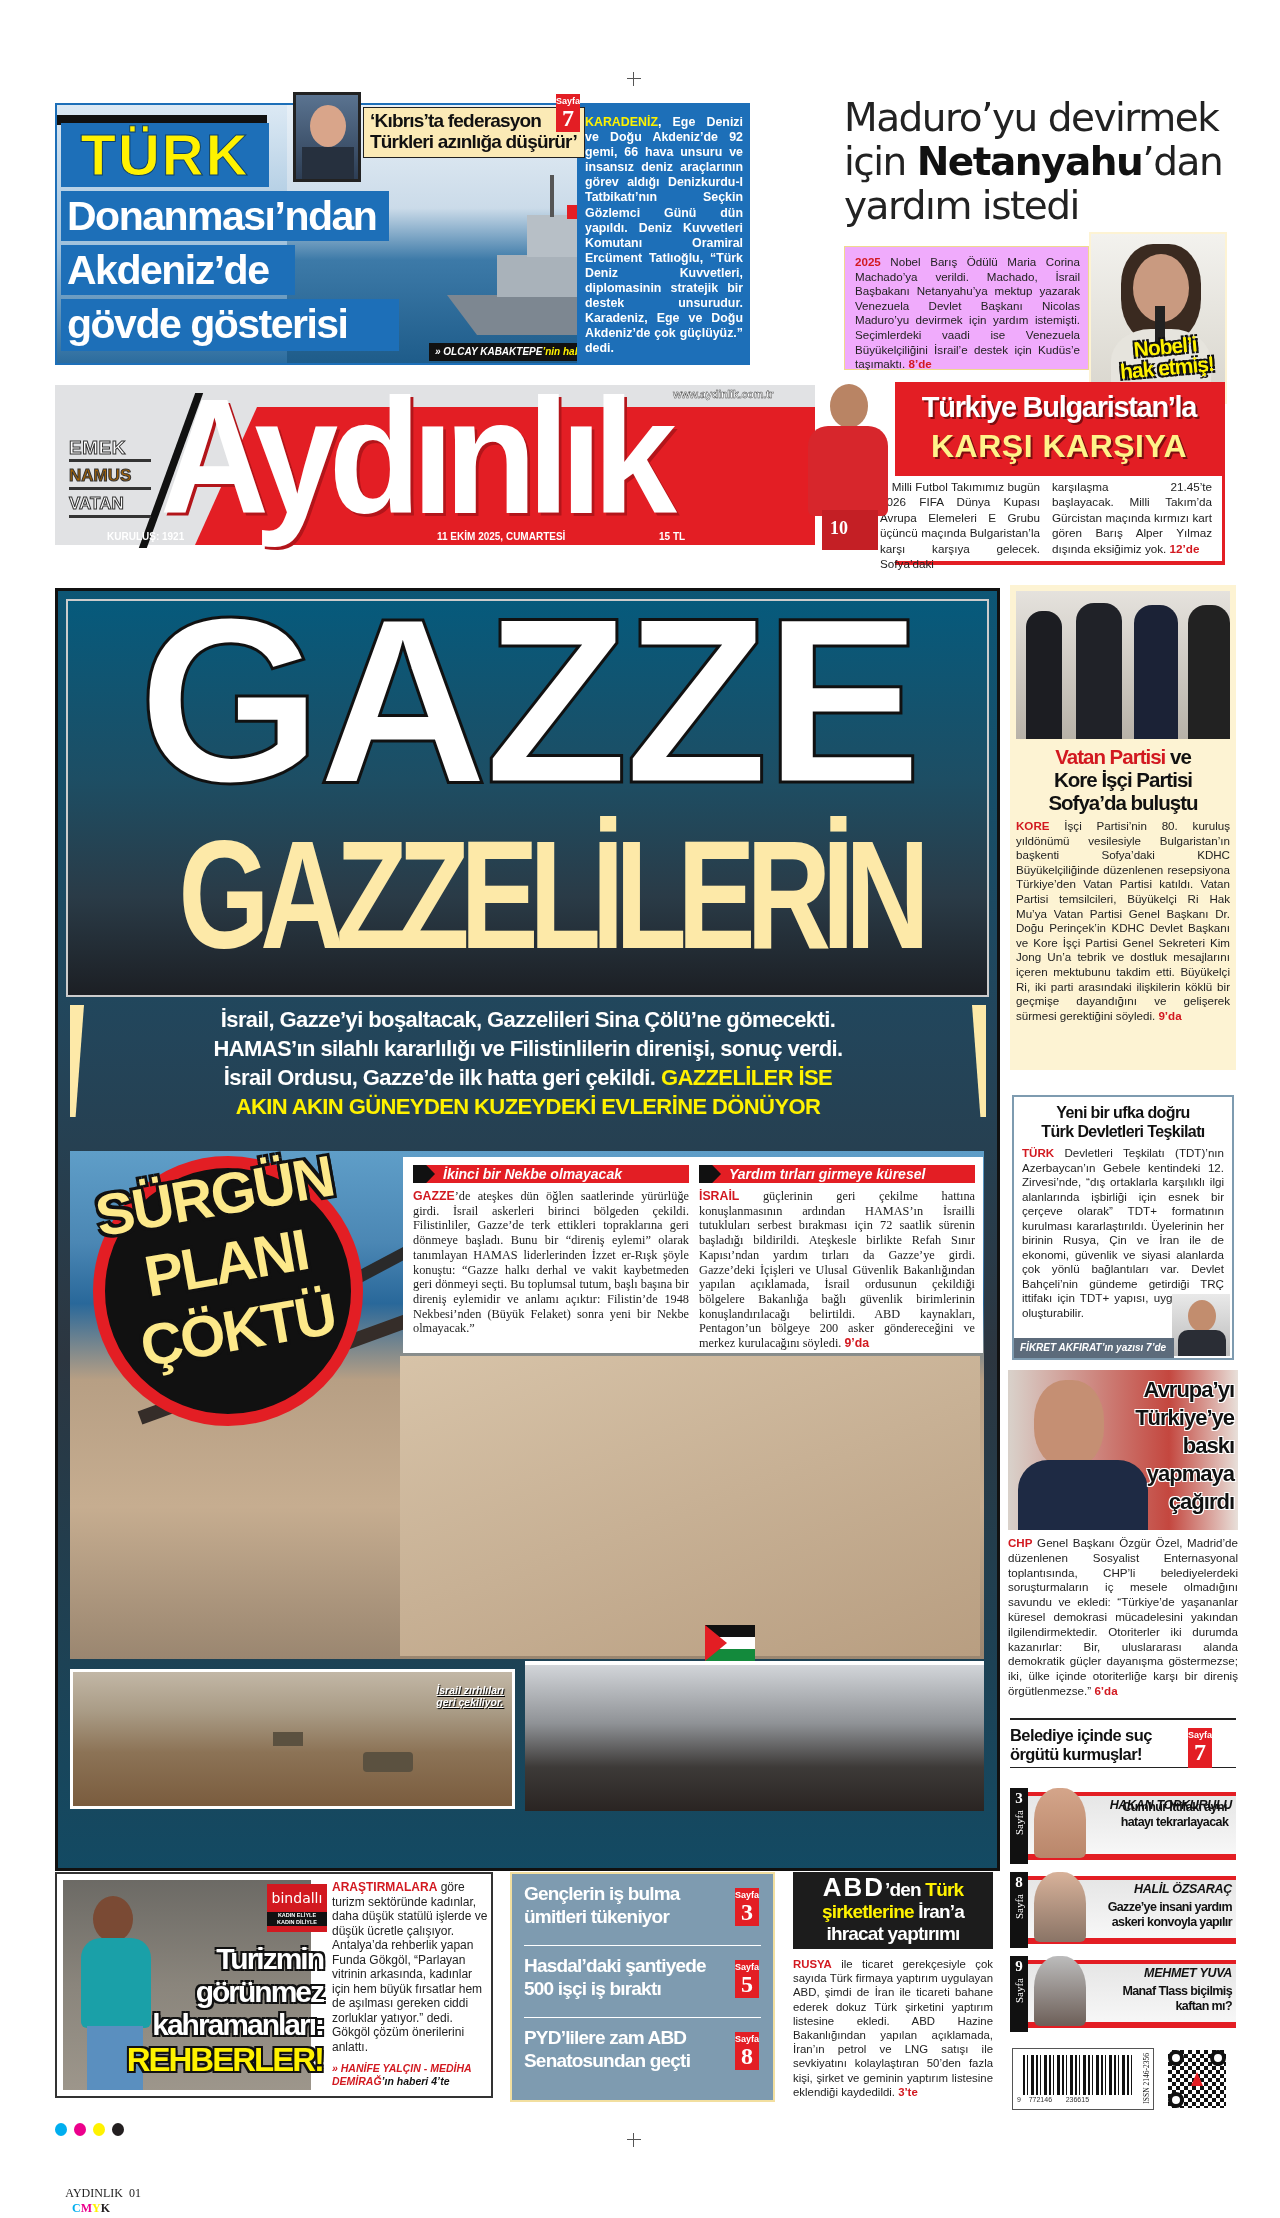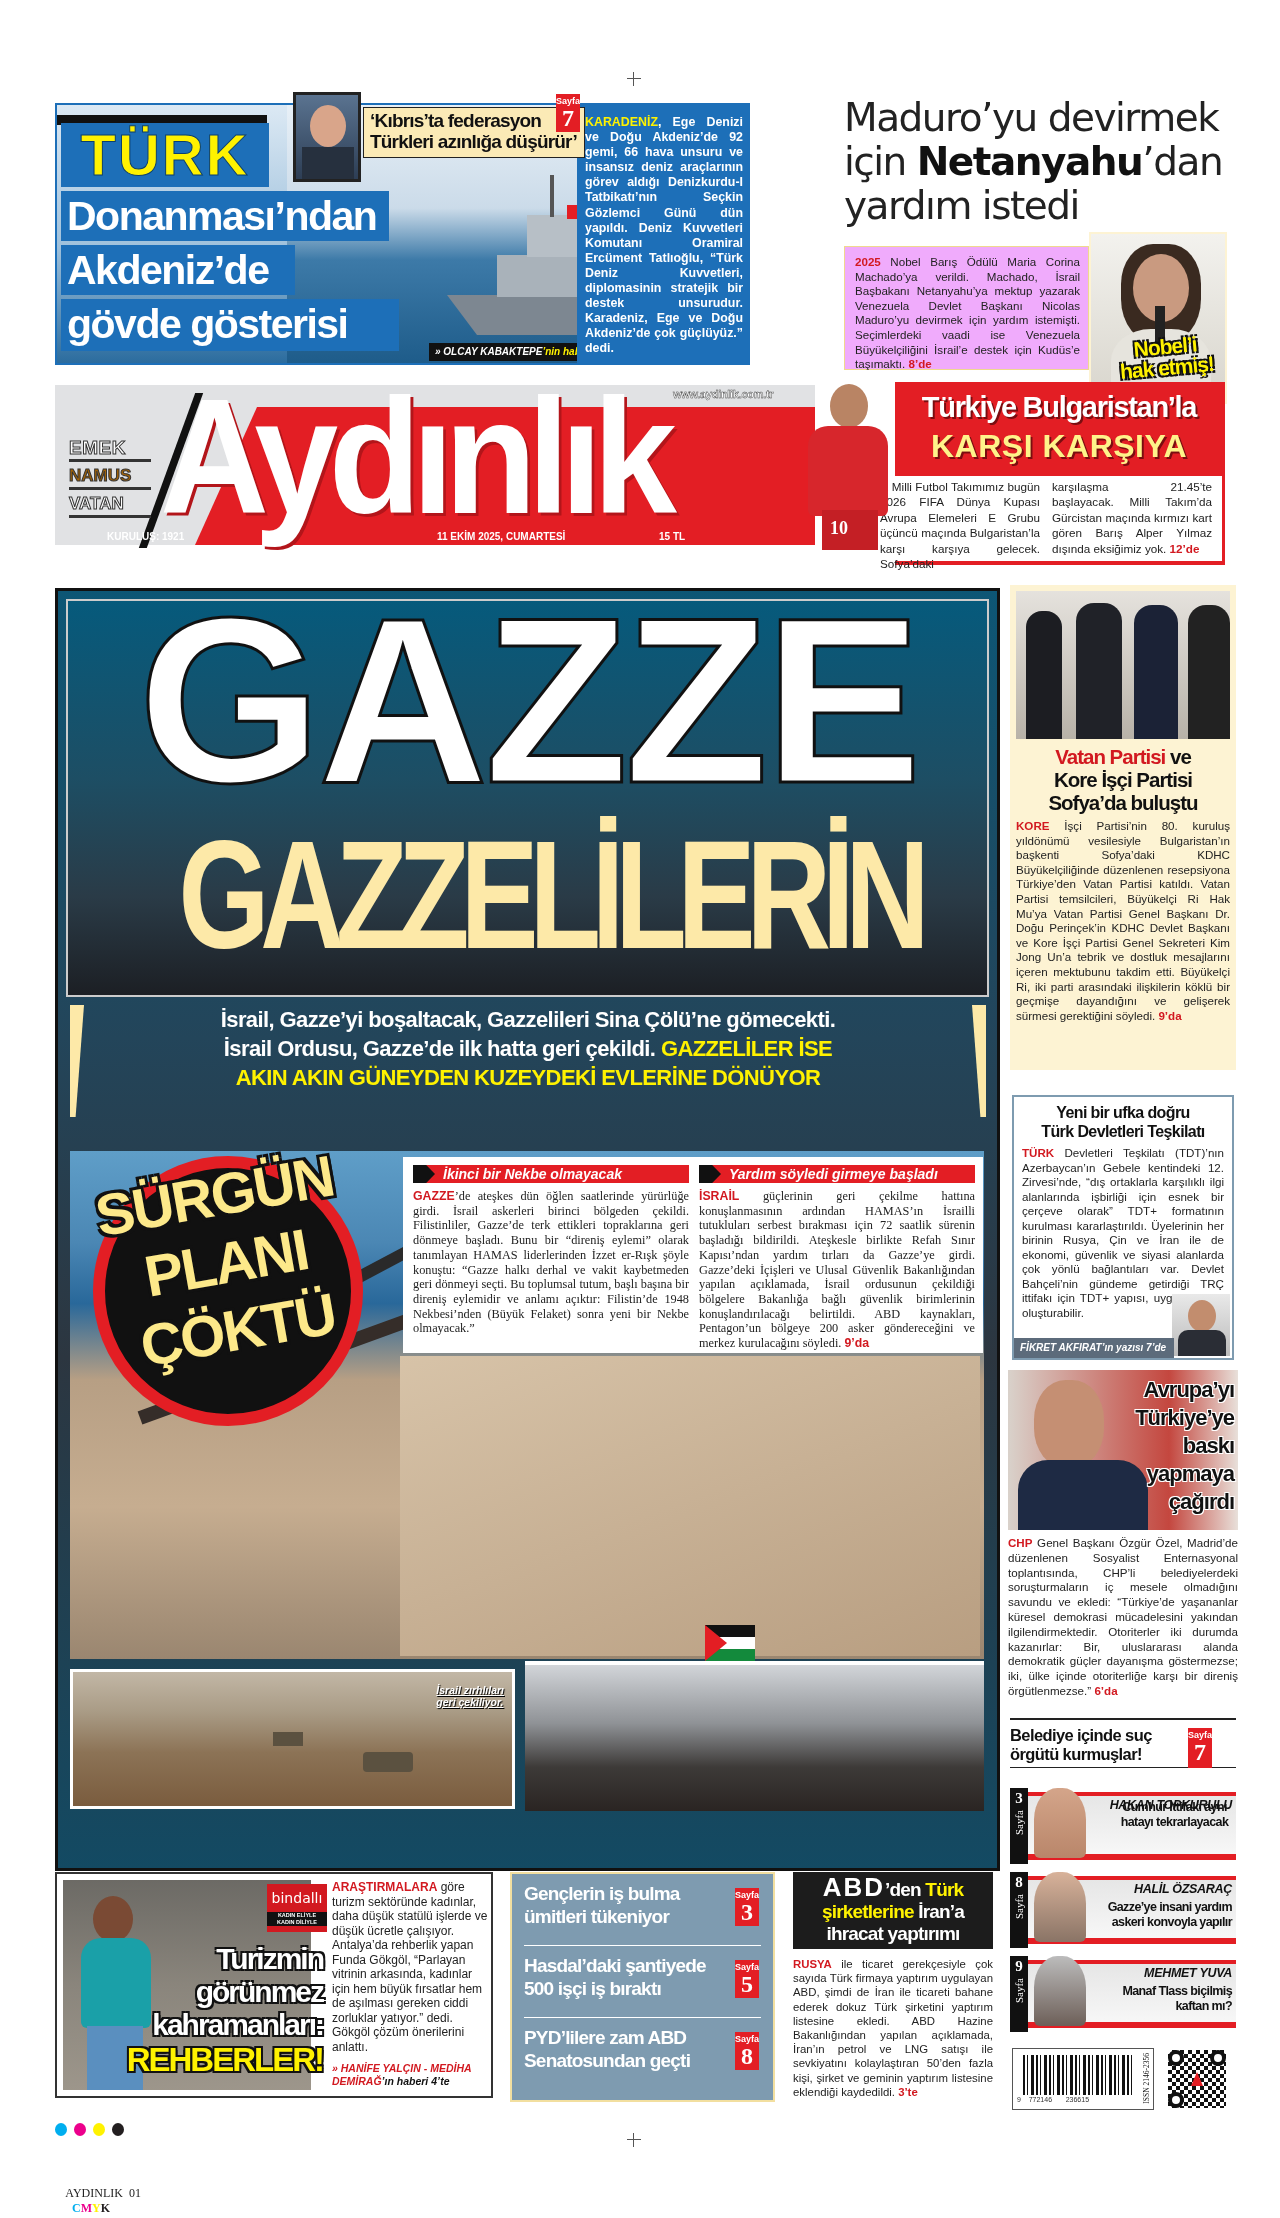--- a/index.html
+++ b/index.html
@@ -117,20 +117,21 @@
   </div>
 </section>
 
 <section class="abs" style="left:55px;top:588px;width:945px;height:1283px;background:linear-gradient(180deg,#0d5675 0%,#23455a 35%,#2c3640 60%,#134a63 100%);border:3px solid #111">
   <div class="abs" style="left:8px;top:8px;width:923px;height:398px;border:2px solid #ccc;background:linear-gradient(180deg,#065a7c 0%,#1d4e64 45%,#2a3b47 75%,#1c1f24 100%)"></div>
   <div class="abs" style="left:15px;top:-16px;width:910px;text-align:center;font:900 236px/250px 'Liberation Sans',sans-serif;letter-spacing:-4px;color:#fff;-webkit-text-stroke:3px #111;transform:scaleX(1.0)">GAZZE</div>
   <div class="abs" style="left:10px;top:214px;width:920px;text-align:center;font:bold 154px/180px 'Liberation Sans',sans-serif;letter-spacing:-12px;color:#fde9a8;transform:scaleX(.76);transform-origin:center;white-space:nowrap">GAZZELİLERİN</div>
 
   <div class="abs" style="left:10px;top:414px;width:920px;text-align:center;color:#fff;font:bold 22px/29px 'Liberation Sans',sans-serif;letter-spacing:-.6px">
     <div>İsrail, Gazze’yi boşaltacak, Gazzelileri Sina Çölü’ne gömecekti.</div>
+    <div>HAMAS’ın silahlı kararlılığı ve Filistinlilerin direnişi, sonuç verdi.</div>
     <div><span>İsrail Ordusu, Gazze’de ilk hatta geri çekildi.</span> <span style="color:#fff200">GAZZELİLER İSE</span></div>
     <div style="color:#fff200">AKIN AKIN GÜNEYDEN KUZEYDEKİ EVLERİNE DÖNÜYOR</div>
   </div>
   <div class="abs" style="left:12px;top:414px;width:14px;height:112px;background:#fde9a8;clip-path:polygon(0 0,100% 0,40% 100%,0 100%)"></div>
   <div class="abs" style="left:914px;top:414px;width:14px;height:112px;background:#fde9a8;clip-path:polygon(0 0,100% 0,100% 100%,60% 100%)"></div>
 
   <div class="abs" style="left:12px;top:560px;width:914px;height:508px;background:linear-gradient(180deg,#5f9ec8 0%,#4b87b4 18%,#29689a 30%,#b79f84 45%,#c6ad90 70%,#9a8670 100%)">
     <div style="position:absolute;left:330px;top:205px;width:580px;height:300px;background:linear-gradient(160deg,#d7c3a8,#b89e81)"></div>
     <div style="position:absolute;left:120px;top:210px;width:260px;height:12px;background:#2a2a2a;transform:rotate(-28deg);transform-origin:left"></div>
     <div style="position:absolute;left:70px;top:260px;width:340px;height:14px;background:#352d29;transform:rotate(-20deg);transform-origin:left"></div>
@@ -142,21 +143,21 @@
         <span style="position:absolute;left:0;top:0;width:22px;height:18px;background:#111;clip-path:polygon(0 0,60% 0,100% 50%,60% 100%,0 100%)"></span>
         <span>İkinci bir Nekbe olmayacak</span>
       </div>
       <p style="font:12.3px/14.7px 'Liberation Serif',serif;text-align:justify;margin-top:6px;color:#222">
         <span class="red" style="font-family:'Liberation Sans',sans-serif">GAZZE</span><span>’de ateşkes dün öğlen saatlerinde yürürlüğe girdi. İsrail askerleri birinci bölgeden çekildi. Filistinliler, Gazze’de terk ettikleri topraklarına geri dönmeye başladı. Bunu bir “direniş eylemi” olarak tanımlayan HAMAS liderlerinden İzzet er-Rışk şöyle konuştu: “Gazze halkı derhal ve vakit kaybetmeden geri dönmeyi seçti. Bu toplumsal tutum, başlı başına bir direniş eylemidir ve anlamı açıktır: Filistin’de 1948 Nekbesi’nden (Büyük Felaket) sonra yeni bir Nekbe olmayacak.”</span>
       </p>
     </div>
     <div style="width:276px">
       <div style="height:18px;background:#e31e24;color:#fff;font:italic bold 14px/18px 'Liberation Sans',sans-serif;padding-left:30px;position:relative">
         <span style="position:absolute;left:0;top:0;width:22px;height:18px;background:#111;clip-path:polygon(0 0,60% 0,100% 50%,60% 100%,0 100%)"></span>
-        <span>Yardım söyledi girmeye başladı</span>
+        <span>Yardım tırları girmeye küresel</span>
       </div>
       <p style="font:12.3px/14.7px 'Liberation Serif',serif;text-align:justify;margin-top:6px;color:#222">
         <span class="red" style="font-family:'Liberation Sans',sans-serif">İSRAİL</span><span> güçlerinin geri çekilme hattına konuşlanmasının ardından HAMAS’ın İsrailli tutukluları serbest bırakması için 72 saatlik sürenin başladığı bildirildi. Ateşkesle birlikte Refah Sınır Kapısı’ndan yardım tırları da Gazze’ye girdi. Gazze’deki İçişleri ve Ulusal Güvenlik Bakanlığından yapılan açıklamada, İsrail ordusunun çekildiği bölgelere Bakanlığa bağlı güvenlik birimlerinin konuşlandırılacağı belirtildi. ABD kaynakları, Pentagon’un bölgeye 200 asker göndereceğini ve merkez kurulacağını söyledi.</span> <span class="red" style="font-family:'Liberation Sans',sans-serif">9’da</span>
       </p>
     </div>
   </div>
 
   <div class="abs" style="left:35px;top:565px;width:270px;height:270px;border-radius:50%;background:#111;border:12px solid #e31e24"></div>
   <div class="abs" style="left:18px;top:570px;width:300px;text-align:center;color:#fde98a;font:bold 58px/68px 'Liberation Sans',sans-serif;letter-spacing:-2px;text-shadow:-3px -3px 0 #111,3px -3px 0 #111,-3px 3px 0 #111,3px 3px 0 #111;transform:rotate(-10deg)">
     <div>SÜRGÜN</div>

